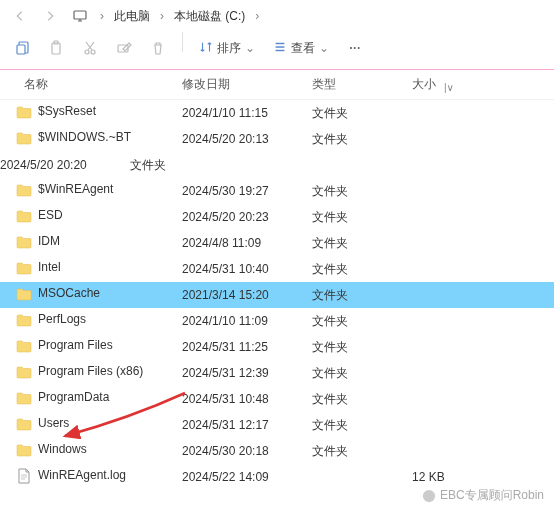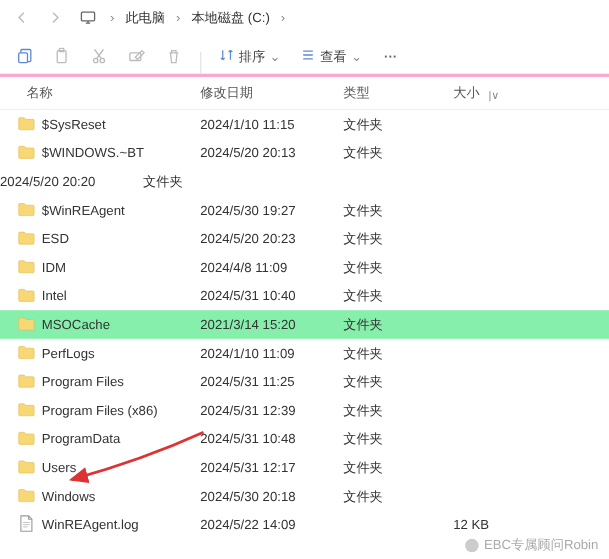--- a/index.html
+++ b/index.html
@@ -2,35 +2,35 @@
 <html><head>
 <meta charset="utf-8">
 <style>
 *{margin:0;padding:0;box-sizing:border-box;font-family:"Microsoft YaHei","Segoe UI",sans-serif}
 body{background:#fff;width:554px;height:508px;overflow:hidden;font-size:12px;color:#333;position:relative}
 .breadcrumb{height:32px;display:flex;align-items:center;padding:0 6px;gap:2px}
 .bc-btn{width:28px;height:28px;display:flex;align-items:center;justify-content:center;color:#666;cursor:pointer}
 .bc-btn.dim{color:#bbb}
 .bc-sep{color:#888;padding:0 4px}
 .bc-text{padding:0 4px;cursor:pointer}
-.toolbar{height:38px;display:flex;align-items:flex-end;padding:0 6px;gap:2px;border-bottom:3px solid #f9a8d4}
+.toolbar{height:38px;display:flex;align-items:flex-start;padding:0 6px;gap:2px;border-bottom:1px solid #f9a8d4}
 .tb-btn{width:32px;height:32px;display:flex;align-items:center;justify-content:center;color:#5b8bd0;cursor:pointer;border-radius:4px}
 .tb-btn.dim{color:#bbb}
 .tb-drop{display:flex;align-items:center;padding:0 8px;height:32px;cursor:pointer;gap:4px;color:#444}
 .tb-drop .ic{color:#5b8bd0}
 .divider{width:1px;height:20px;background:#e0e0e0;margin:0 6px}
 .head-row{height:30px;display:flex;align-items:center;border-bottom:1px solid #f0f0f0;color:#555}
-.col-name{width:182px;padding-left:24px;display:flex;align-items:center}
+.col-name{width:182px;padding-left:24px;display:flex;align-items:flex-start}
 .col-date{width:130px;display:flex;}
 .col-type{width:100px;display:flex;align-items:center}
 .col-size{flex:1;display:flex;align-items:flex-end}
 .sort-ind{color:#888;margin-left:8px;font-size:10px}
 .list{overflow:auto}
 .row{height:26px;display:flex;align-items:center;cursor:pointer}
-.row.sel{background:#86efac}
+.row.sel{background:#7dd3fc}
 .row .col-name{padding-left:16px;gap:6px}
 .ico{width:16px;height:16px;flex-shrink:0}
 .folder-ico{fill:#f8d775;stroke:#e0b84a;stroke-width:0.5}
 .file-ico{fill:#fff;stroke:#999;stroke-width:1}
 .arrow-overlay{position:absolute;pointer-events:none;z-index:5}
 .watermark{position:absolute;bottom:4px;right:10px;color:#aaa;font-size:12px;display:flex;align-items:center;gap:4px}
 </style>
 </head>
 <body>
 

